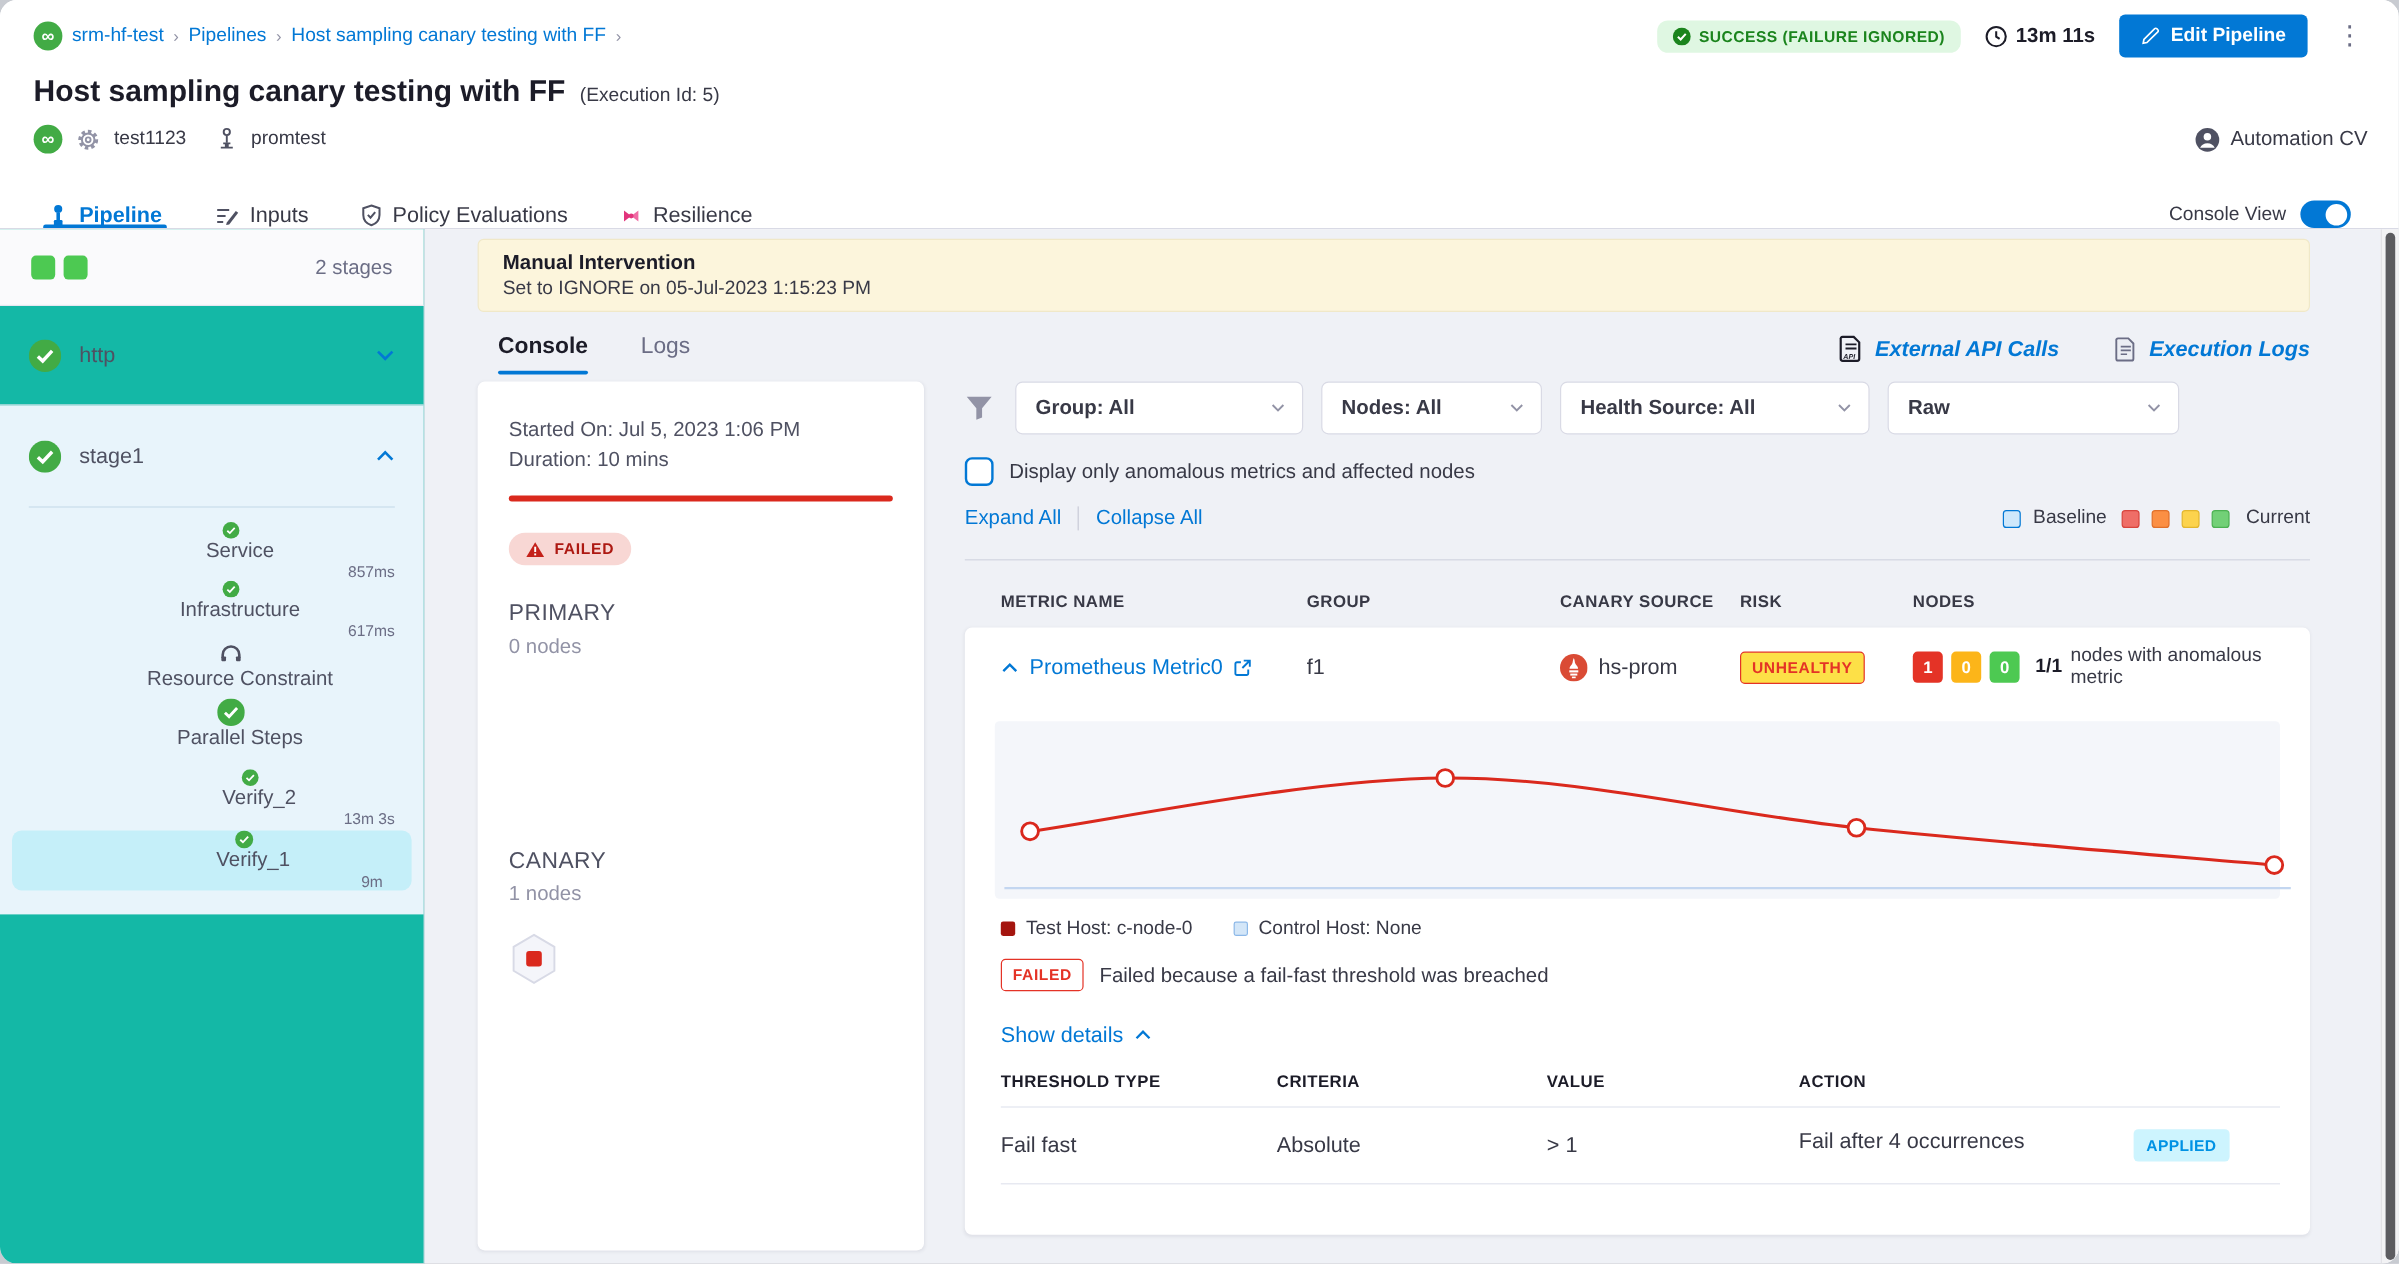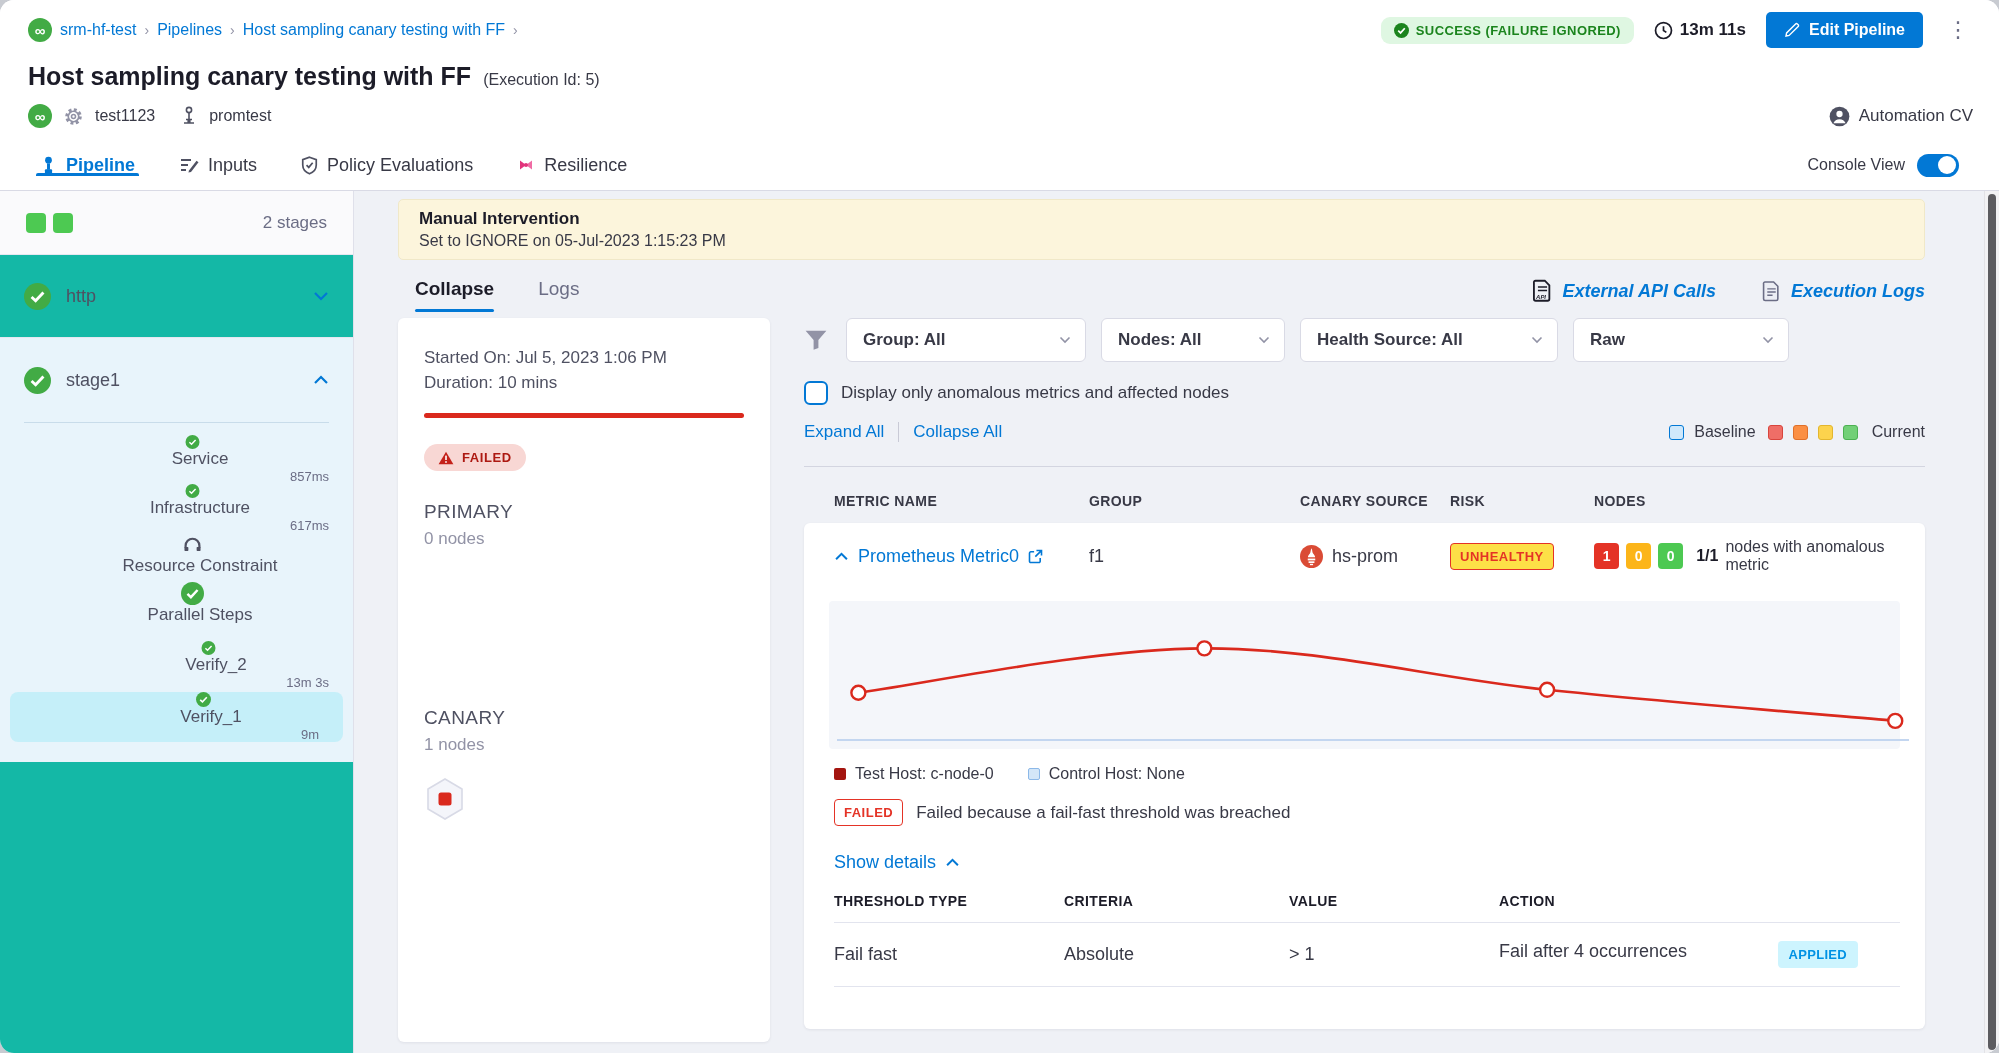--- a/index.html
+++ b/index.html
@@ -20,21 +20,21 @@
   .kebab { color:#6b6d85; font-size:22px; letter-spacing:0; line-height:1; cursor:pointer; padding:0 4px; }
   .title-row { margin-top:14px; display:flex; align-items:baseline; gap:12px; }
   .page-title { font-size:25px; font-weight:bold; color:#1c1c28; }
   .exec-id { font-size:16px; color:#383946; }
   .meta-row { margin-top:13px; display:flex; align-items:center; }
   .meta-left { display:flex; align-items:center; gap:11px; }
   .meta-label { font-size:16px; color:#383946; }
   .meta-right { margin-left:auto; display:flex; align-items:center; gap:9px; font-size:17px; color:#383946; }
 
   
-  .tabbar { height:51px; border-bottom:1px solid #d9dae5; display:flex; align-items:center; padding:0 40px; background:#fff; }
+  .tabbar { height:51px; border-bottom:1px solid #d9dae5; display:flex; align-items:flex-end; padding:0 40px; background:#fff; }
   .tabs { display:flex; gap:44px; }
   .tab { display:flex; align-items:center; gap:9px; font-size:18px; color:#383946; position:relative; cursor:pointer; }
   .tab.active { color:#0278d5; font-weight:600; }
   .tab.active .tab-underline { position:absolute; left:-4px; right:-4px; bottom:0; height:3px; background:#0278d5; border-radius:2px 2px 0 0; }
   .console-view { margin-left:auto; display:flex; align-items:center; gap:12px; font-size:16px; color:#383946; }
   .toggle { width:42px; height:23px; background:#0278d5; border-radius:12px; position:relative; cursor:pointer; }
   .toggle .knob { position:absolute; top:2.5px; right:3px; width:18px; height:18px; background:#fff; border-radius:50%; }
 
   
   .body { display:flex; height:862px; }
@@ -83,21 +83,21 @@
   .group-nodes { margin-top:6px; font-size:17px; color:#9293a6; }
   .canary-gap { margin-top:158px; }
   .hexwrap { margin-top:22px; }
 
   
   .rightcol { flex:1; min-width:0; }
   .filters-row { display:flex; align-items:center; gap:15px; }
   .funnel { flex:none; margin-right:3px; }
   .dd { height:44px; background:#fff; border:1px solid #d9dae5; border-radius:6px; display:flex; align-items:center; padding:0 14px 0 16px; font-size:17px; font-weight:600; color:#383946; cursor:pointer; }
   .dd .dchev { margin-left:auto; padding-left:14px; color:#9293a6; }
-  .dd-group { width:240px; } .dd-nodes { width:184px; } .dd-hs { width:258px; } .dd-raw { width:216px; }
+  .dd-group { width:240px; } .dd-nodes { width:184px; } .dd-hs { width:258px; } .dd-raw { width:243px; }
   .checkbox-row { display:flex; align-items:center; gap:13px; margin-top:19px; }
   .checkbox { width:24px; height:24px; border:2px solid #0278d5; border-radius:6px; background:#fff; cursor:pointer; }
   .checkbox-row label { font-size:17px; color:#383946; cursor:pointer; }
   .expand-row { display:flex; align-items:center; margin-top:17px; }
   .exp-link { color:#0278d5; font-size:17px; cursor:pointer; }
   .exp-div { width:1px; height:20px; background:#c9cad6; margin:0 14px; }
   .legend { margin-left:auto; display:flex; align-items:center; gap:10px; font-size:16px; color:#383946; }
   .lg-sq { width:15px; height:15px; border-radius:3px; }
   .lg-baseline { background:#cfe8fb; border:1.5px solid #0278d5; }
   .lg-cur { margin-left:2px; }
@@ -353,21 +353,21 @@
 
     <div class="main">
 
       <div class="banner">
         <div class="banner-title">Manual Intervention</div>
         <div class="banner-msg">Set to IGNORE on 05-Jul-2023 1:15:23 PM</div>
       </div>
 
       <div class="subtabs">
         <div class="subtab active">
-          <span>Collapse</span>
+          <span>Console</span>
           <span class="sub-underline"></span>
         </div>
         <div class="subtab inactive">
           <span>Logs</span>
         </div>
         <div class="panel-links">
           <div class="plink">
             <svg class="icon" width="21" height="24" viewBox="0 0 18 21">
                 <path d="M3 1.5h8l4 4v12a1.5 1.5 0 0 1-1.5 1.5H3A1.5 1.5 0 0 1 1.5 17.5v-14A1.5 1.5 0 0 1 3 1.5Z" fill="none" stroke="#1c1c28" stroke-width="1.6"></path>
                 <path d="M5 7h8M5 10h8" stroke="#1c1c28" stroke-width="1.4"></path>

